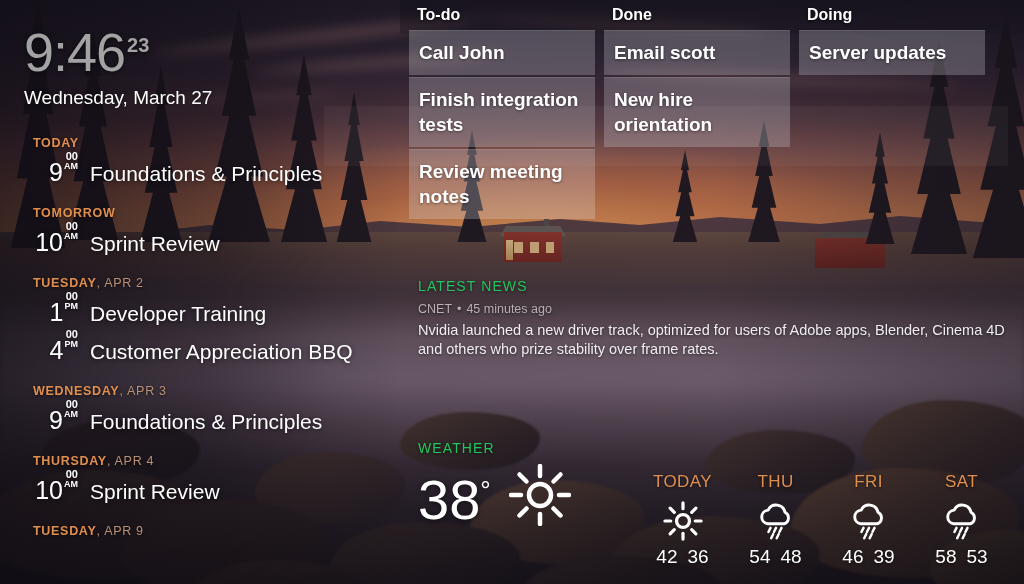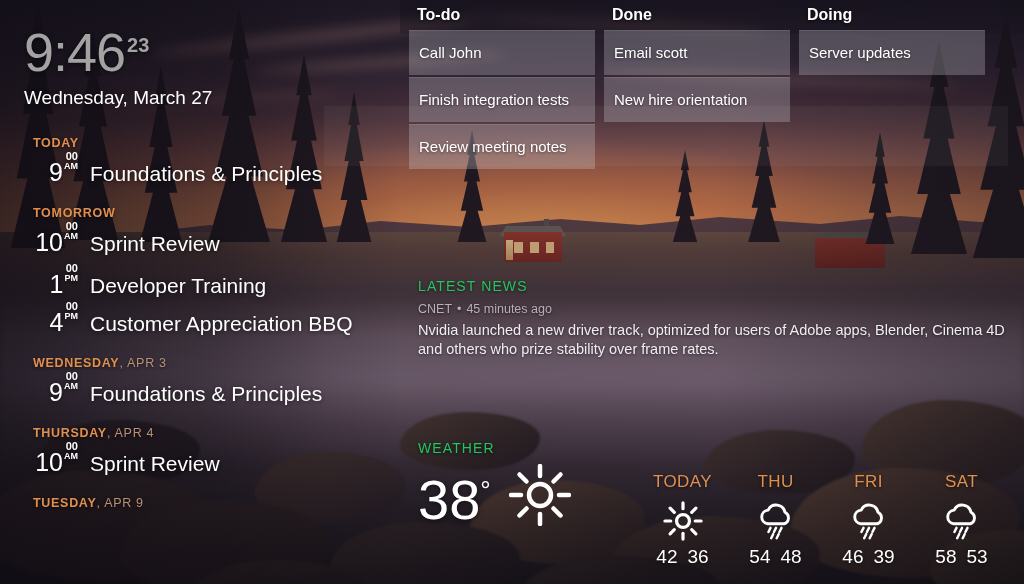--- a/index.html
+++ b/index.html
@@ -175,21 +175,21 @@
   .kcol { width:186px; }
   .kcol-title {
     font-size:16px; font-weight:700; color:#fff; padding:0 0 6px 8px;
     text-shadow:0 1px 3px rgba(0,0,0,.65);
   }
   .kcard {
     background:rgba(226,226,232,.26);
     border-top:1px solid rgba(255,255,255,.10);
     padding:9px 2px 10px 10px;
     margin-bottom:2px;
-    font-size:15px; line-height:25px; color:#fff; font-weight:400;
+    font-size:19px; line-height:25px; color:#fff; font-weight:700;
     text-shadow:0 1px 3px rgba(0,0,0,.45);
   }
 
   
   .news { position:absolute; left:418px; top:278px; width:590px; }
   .section-label {
     font-size:14px; font-weight:400; letter-spacing:1.1px; color:#22c55e;
     text-shadow:0 1px 3px rgba(0,0,0,.6); margin-bottom:8px;
   }
   .news-title {
@@ -318,20 +318,21 @@
           <div class="agenda-head"><span class="dayname">TOMORROW</span><span class="daydate"></span></div>
           <div class="event">
             <div class="ev-time"><span>10</span><span class="ev-sup">
                 <span class="mm">00</span>
                 <span class="ap">AM</span>
               </span></div>
             <div class="ev-title">Sprint Review</div>
           </div>
         </div>
         <div class="agenda-group">
+          <div class="agenda-head"><span class="dayname">TUESDAY</span><span class="daydate">, APR 2</span></div>
           <div class="event">
             <div class="ev-time"><span>1</span><span class="ev-sup">
                 <span class="mm">00</span>
                 <span class="ap">PM</span>
               </span></div>
             <div class="ev-title">Developer Training</div>
           </div>
           <div class="event">
             <div class="ev-time"><span>4</span><span class="ev-sup">
                 <span class="mm">00</span>

